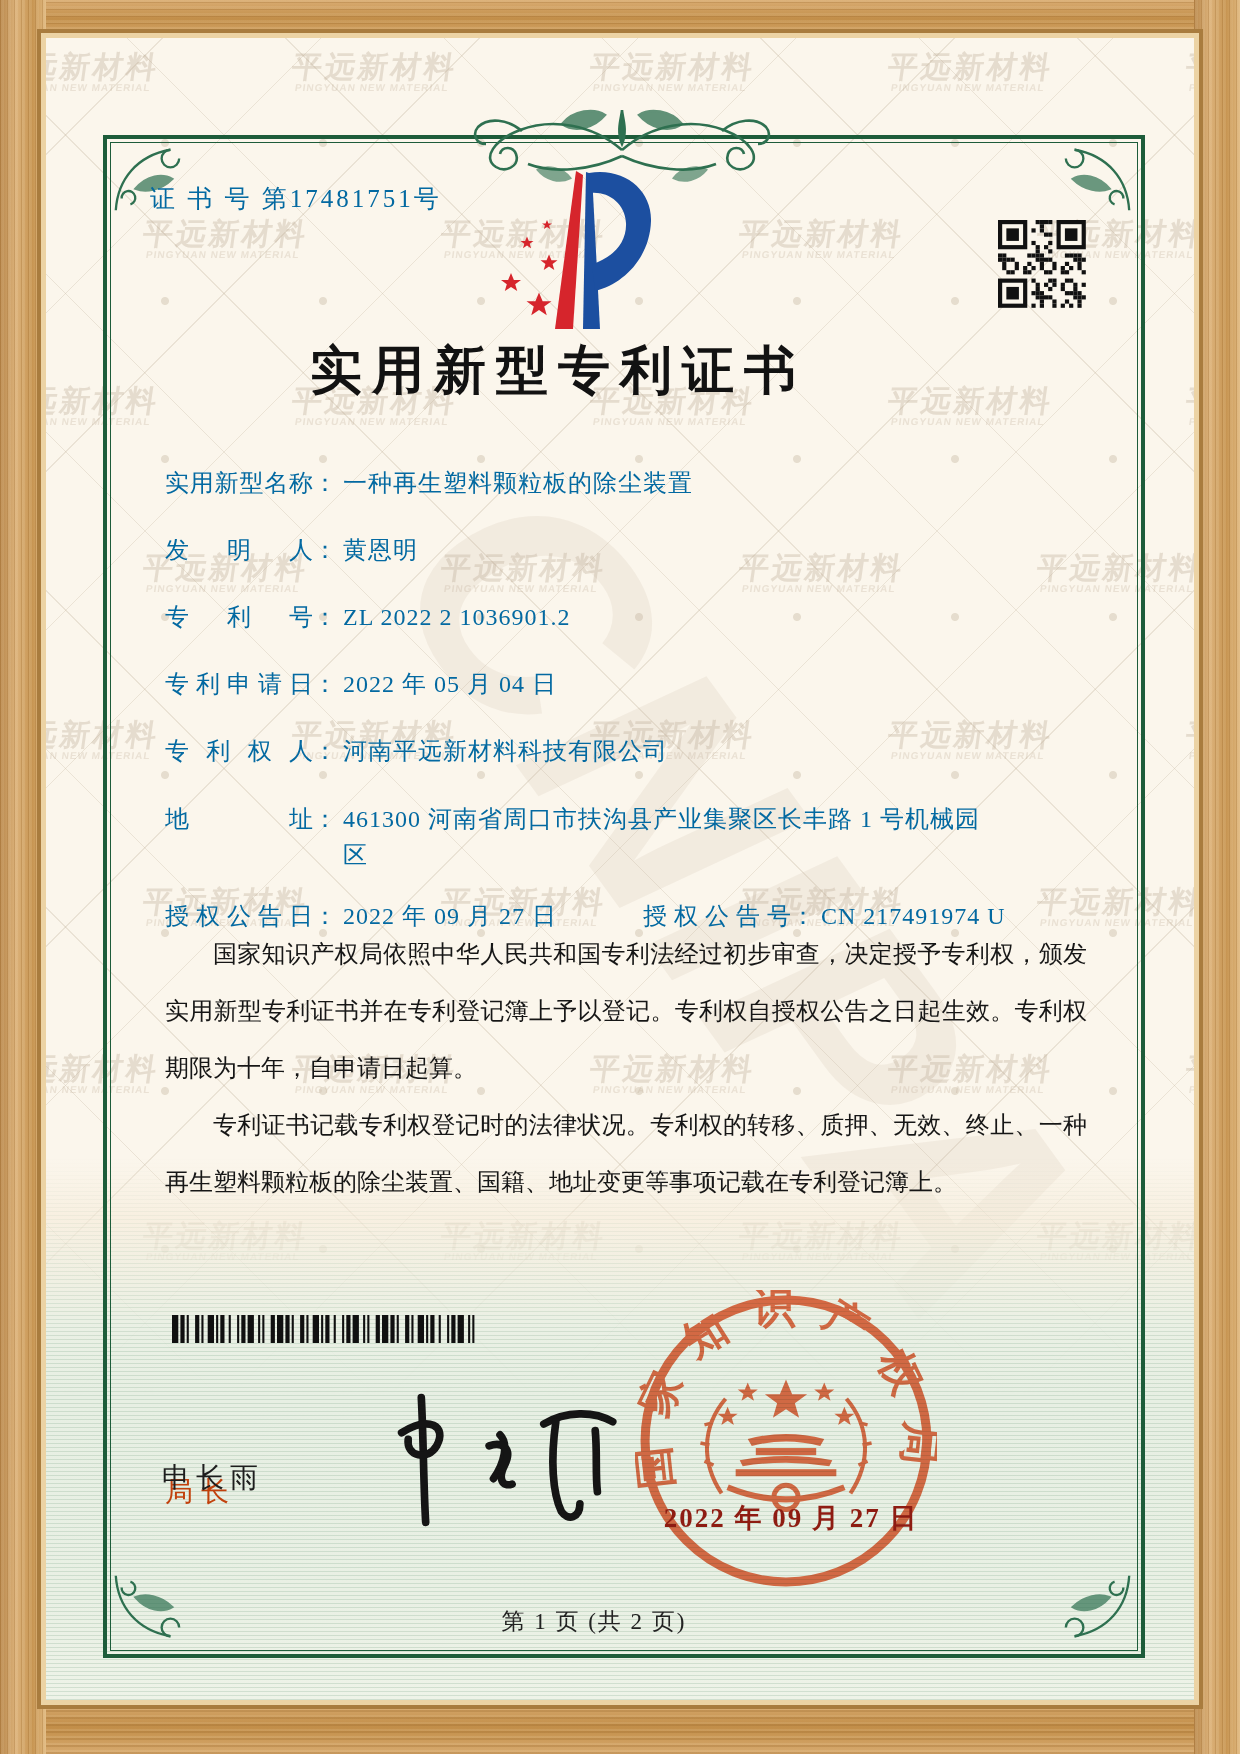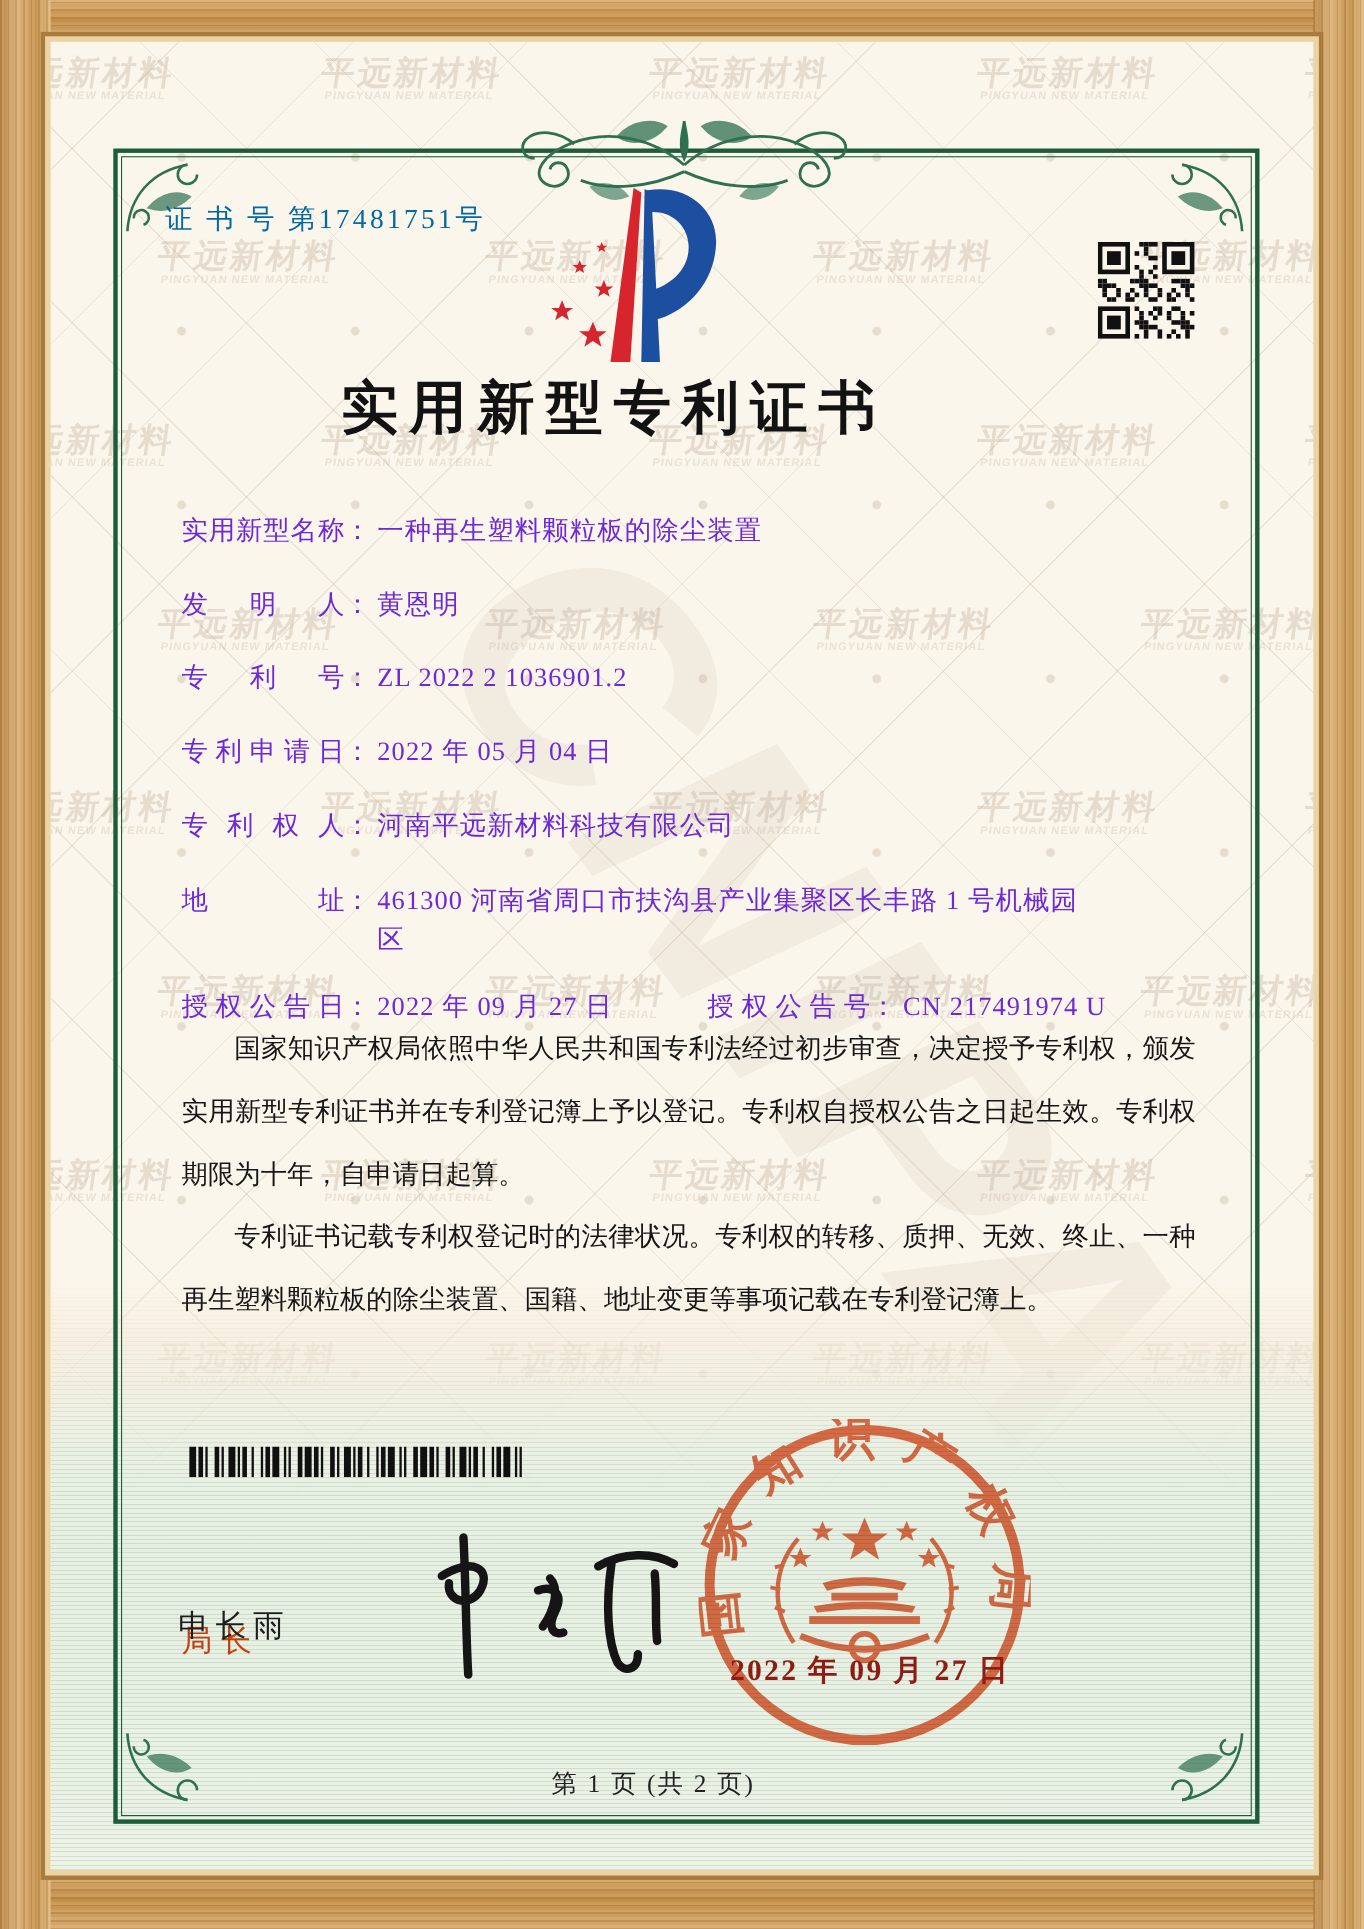--- a/index.html
+++ b/index.html
@@ -56,21 +56,21 @@
   .gborder:after{content:"";position:absolute;inset:3px;border:1.5px solid #1d5c3a;}
   .orn{position:absolute;z-index:4;pointer-events:none;}
 
   
   .certno{position:absolute;left:104px;top:144px;z-index:5;font-size:25px;letter-spacing:3px;color:#0369a1;font-family:Liberation Serif, serif;}
   .logo{position:absolute;left:437px;top:128px;width:170px;height:168px;z-index:5;}
   .qr{position:absolute;left:952px;top:182px;width:92px;height:92px;z-index:5;}
   .title{position:absolute;left:57px;top:298px;width:1034px;z-index:5;text-align:center;
     font-size:52px;font-weight:700;letter-spacing:10px;color:#121212;transform:translateX(-62px);}
 
-  .fields{position:absolute;left:119px;top:428px;width:930px;z-index:5;font-size:24px;color:#6d28d9;}
+  .fields{position:absolute;left:119px;top:428px;width:930px;z-index:5;font-size:24px;color:#0369a1;}
   .frow{display:flex;align-items:flex-start;margin-bottom:33px;line-height:34px;}
   .flabel{display:inline-block;width:148px;text-align:justify;text-align-last:justify;flex:0 0 148px;}
   .colon{flex:0 0 auto;margin-right:6px;}
   .fvalue{letter-spacing:1px;}
   .addr{line-height:36px;margin-bottom:26px;}
   .addr .fvalue{flex:0 0 640px;max-width:640px;}
   .grant{position:relative;}
   .pair2{position:absolute;left:478px;top:0;display:flex;}
 
   .paras{position:absolute;left:119px;top:888px;width:922px;z-index:5;

